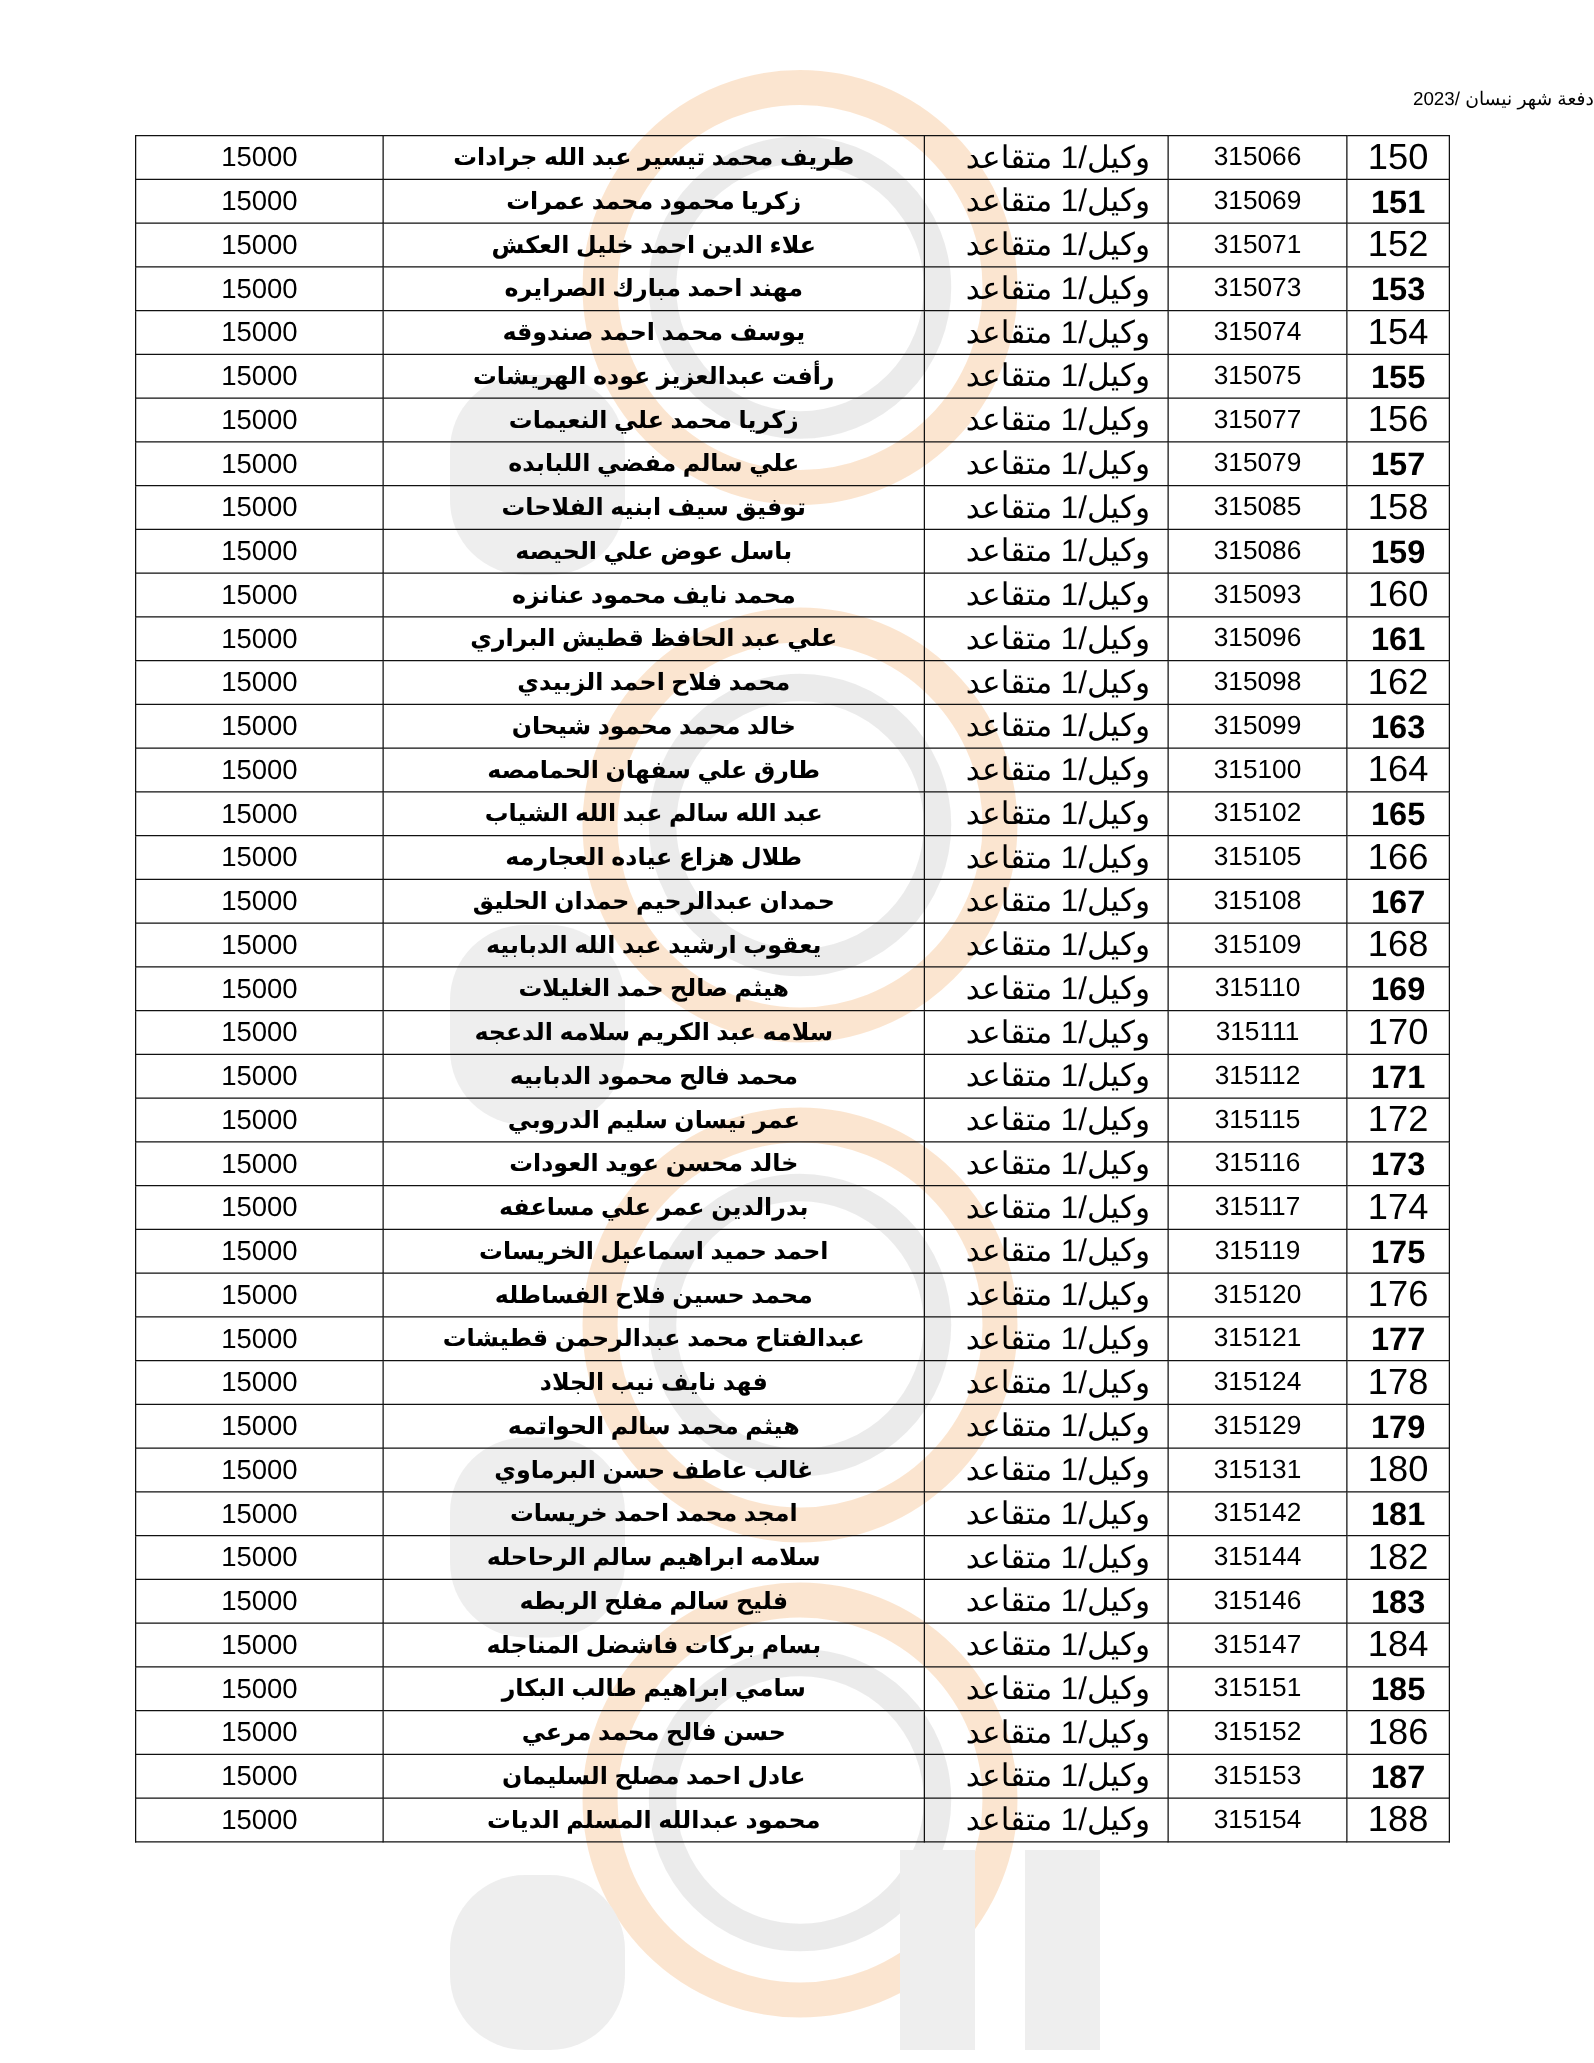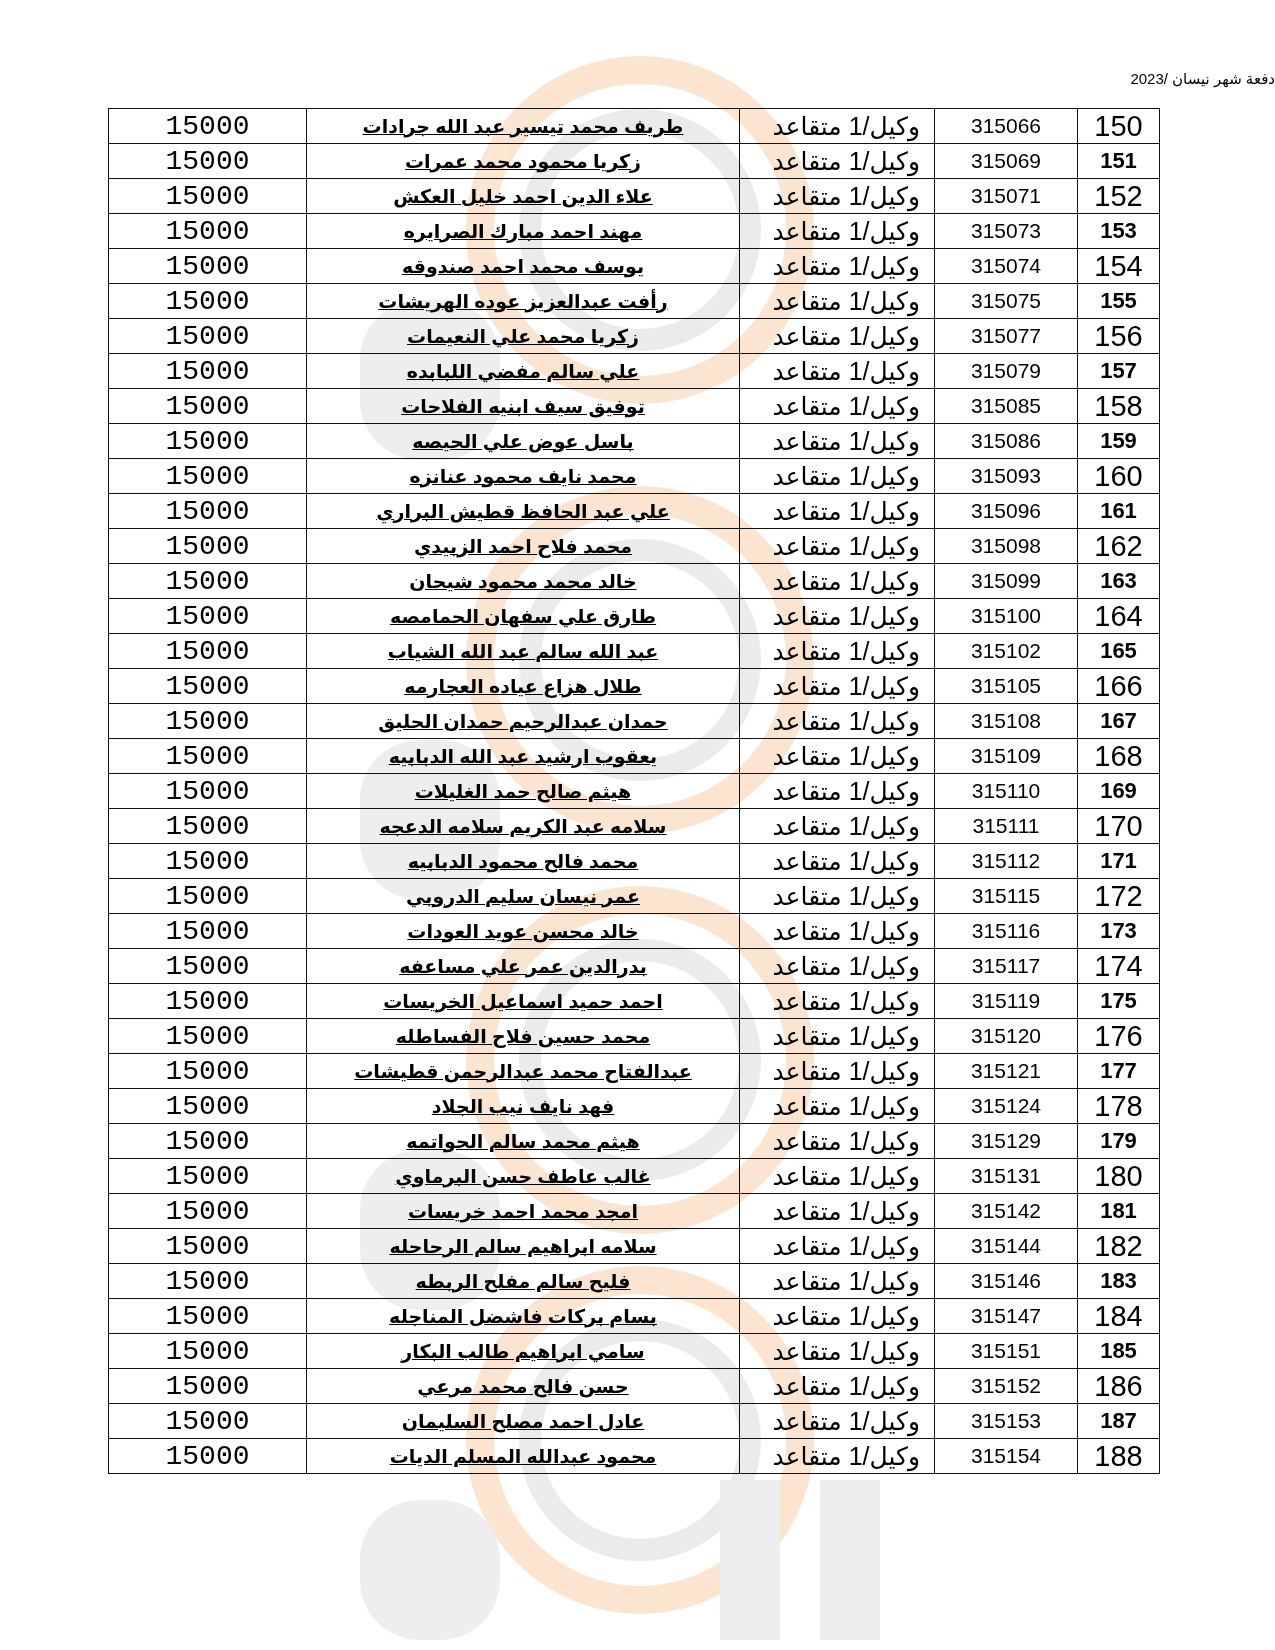--- a/index.html
+++ b/index.html
@@ -15,26 +15,26 @@
     text-align: right; font-size: 15px; direction: rtl; z-index: 2;
   }
   table.payroll {
     position: absolute; left: 108px; top: 108px;
     width: 1032px; border-collapse: collapse; table-layout: fixed; z-index: 2;
   }
   table.payroll td {
     border: 1.5px solid #111; height: 34px; padding: 0;
     text-align: center; vertical-align: middle; overflow: hidden; white-space: nowrap;
   }
-  .c-amount { width: 197px; font-size: 28px; font-family: Liberation Mono, monospace; }
-  .c-name { width: 432px; font-size: 19px; font-weight: bold; direction: rtl; text-decoration: underline; }
+  .c-amount { width: 197px; font-size: 22px; }
+  .c-name { width: 432px; font-size: 19px; font-weight: bold; direction: rtl; }
   .c-type { width: 180px; font-size: 25px; direction: rtl; text-align: right !important; padding-right: 14px !important; margin-top: 43px; }
   .c-id { width: 142px; font-size: 21px; }
   .c-serial { width: 81px; font-size: 29px; }
-  .c-serial.bold { font-weight: bold; font-size: 22px; margin-top: 12px; }
+  .c-serial.bold { font-weight: bold; font-size: 26px; margin-top: 12px; }
 </style>
 </head>
 <body>
 
 <svg class="watermark" viewBox="0 0 1275 1650" xmlns="http://www.w3.org/2000/svg">
   <g opacity="0.35">
     <circle cx="640" cy="230" r="160" fill="none" stroke="#f6b77a" stroke-width="28"></circle>
     <circle cx="640" cy="230" r="110" fill="none" stroke="#c8c8c8" stroke-width="22"></circle>
     <circle cx="640" cy="660" r="160" fill="none" stroke="#f6b77a" stroke-width="28"></circle>
     <circle cx="640" cy="660" r="110" fill="none" stroke="#c8c8c8" stroke-width="22"></circle>

